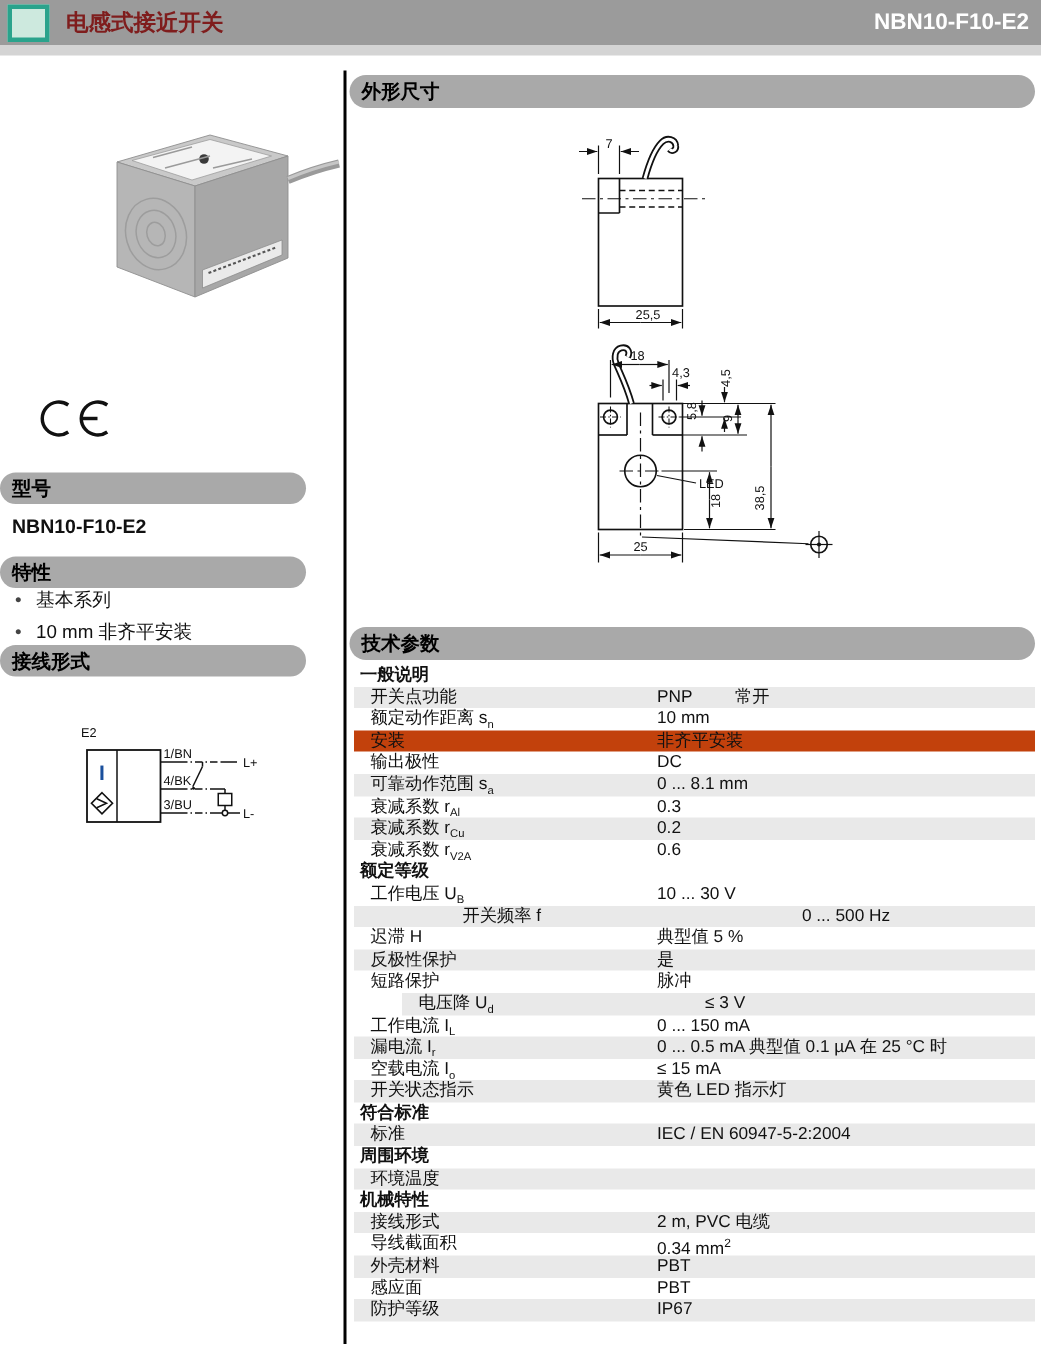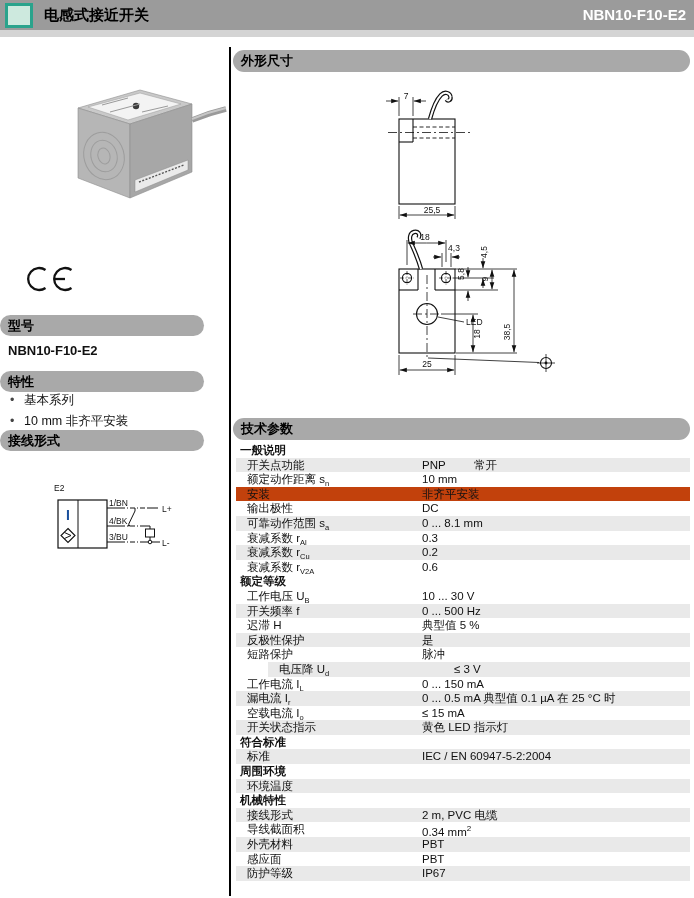--- a/index.html
+++ b/index.html
@@ -2,38 +2,38 @@
 <html><head>
 <meta charset="utf-8">
 <style>
   html,body{margin:0;padding:0;background:#fff;}
   #page{position:relative;width:694px;height:898px;background:#fff;overflow:hidden;
         font-family:"Liberation Sans","DejaVu Sans",sans-serif;color:#111;}
   
   #topbar{position:absolute;left:0;top:0;width:694px;height:30px;background:#9b9b9b;}
   #topstrip{position:absolute;left:0;top:30px;width:694px;height:7px;background:#d4d4d4;}
   #logo{position:absolute;left:5px;top:3px;width:28px;height:25px;background:#cde9de;border:3px solid #2aa38c;box-sizing:border-box;}
-  #toptitle{position:absolute;left:44px;top:6px;font-size:15px;font-weight:bold;color:#000000;}
+  #toptitle{position:absolute;left:44px;top:6px;font-size:15px;font-weight:bold;color:#7f1d1d;}
   #topmodel{position:absolute;right:8px;top:6px;font-size:15px;font-weight:bold;color:#fff;}
   
   #vline{position:absolute;left:229px;top:47px;width:2px;height:849px;background:#000;}
   
   .secbar{position:absolute;background:#a9a9a9;color:#000;font-weight:bold;
           font-size:13px;line-height:21px;padding-left:8px;box-sizing:border-box;border-radius:11px;}
   .lbar{left:0;width:204px;height:21px;}
   .rbar{left:233px;width:457px;height:22px;line-height:22px;}
   
   #modelvalue{position:absolute;left:8px;top:343px;font-size:13px;font-weight:bold;}
   #features{position:absolute;left:10px;top:392px;font-size:12.5px;}
   #features .feat{margin-bottom:4px;}
   #features .bullet{display:inline-block;width:14px;color:#444;}
   
   #techtable{position:absolute;left:236px;top:443px;width:454px;font-size:11.5px;}
   .tsec{height:14.6px;line-height:14.6px;font-weight:bold;padding-left:4px;font-size:11.5px;}
-  .trow{display:flex;height:14.6px;line-height:14.6px;}
+  .trow{display:flex;height:14.6px;line-height:14.6px;gap:16px;}
   .trow.shade{background:#e9e9e9;}
   .tlab{width:175px;padding-left:11px;white-space:nowrap;}
   .tval{flex:1;white-space:nowrap;}
   .tval .v1{display:inline-block;min-width:52px;}
   sub{font-size:7.5px;}
   sup{font-size:8px;}
   svg text{font-family:"Liberation Sans","DejaVu Sans",sans-serif;}
   .dimtxt{font-size:8.5px;fill:#111;}
   .wiretxt{font-size:8.5px;fill:#111;}
 </style>
@@ -259,21 +259,21 @@
       </div>
       <div class="trow">
         <div class="tlab">衰减系数 r<sub>V2A</sub></div>
         <div class="tval"><span>0.6</span></div>
       </div>
       <div class="tsec">额定等级</div>
       <div class="trow">
         <div class="tlab">工作电压  U<sub>B</sub></div>
         <div class="tval"><span>10 ... 30 V</span></div>
       </div>
-      <div class="trow shade" style="background: rgb(233, 233, 233);">
+      <div class="trow shade" style="background: rgb(233, 233, 233); text-align: center;">
         <div class="tlab">开关频率 f</div>
         <div class="tval"><span>0 ... 500 Hz</span></div>
       </div>
       <div class="trow">
         <div class="tlab">迟滞 H</div>
         <div class="tval"><span>典型值 5 %</span></div>
       </div>
       <div class="trow shade" style="background: rgb(233, 233, 233);">
         <div class="tlab">反极性保护</div>
         <div class="tval"><span>是</span></div>

